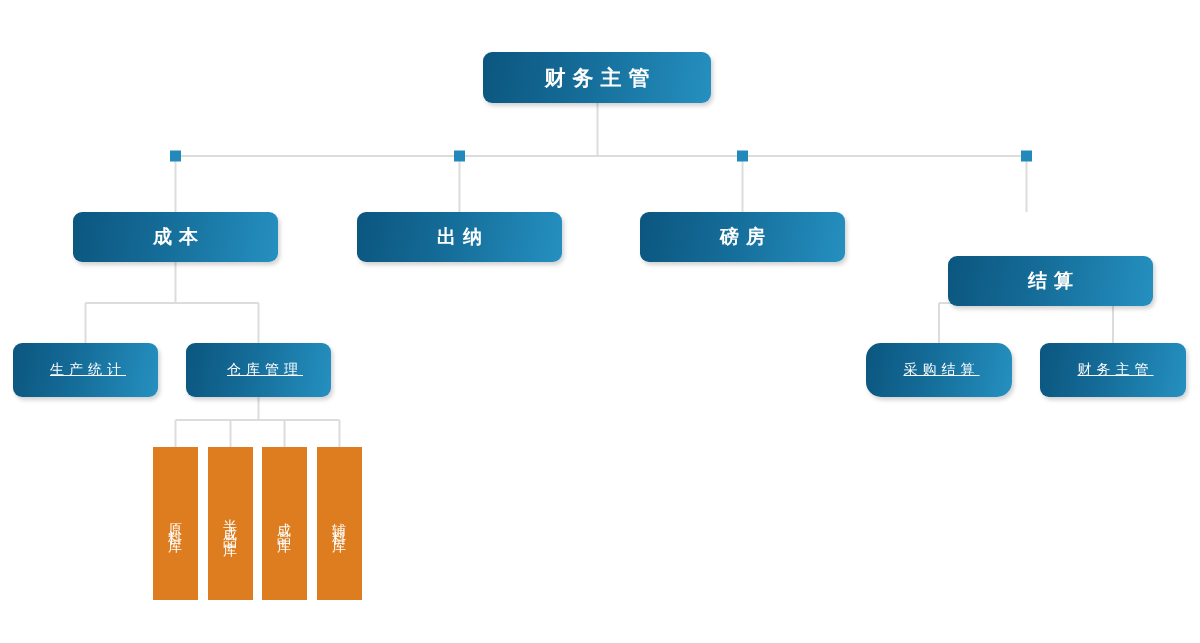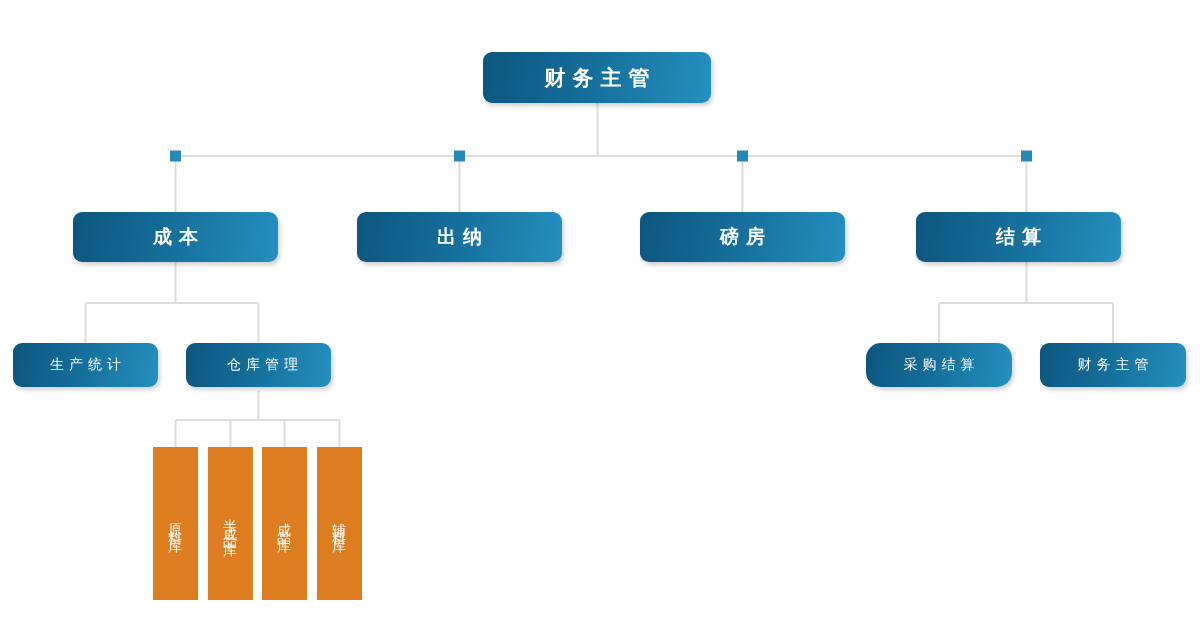--- a/index.html
+++ b/index.html
@@ -38,24 +38,24 @@
     left: 483px; top: 52px; width: 228px; height: 51px;
     font-size: 21px; font-weight: bold; letter-spacing: 7px; text-indent: 7px;
   }
   .lvl2 {
     top: 212px; width: 205px; height: 50px;
     font-size: 19px; font-weight: bold; letter-spacing: 7px; text-indent: 7px;
   }
   .lvl2.pos0 { left: 73px; }
   .lvl2.pos1 { left: 357px; }
   .lvl2.pos2 { left: 640px; }
-  .lvl2.pos3 { left: 916px; }
+  .lvl2.pos3 { left: 948px; margin-top: 44px; }
   .lvl3 {
-    top: 343px; height: 44px;
-    font-size: 14px; font-weight: normal; letter-spacing: 5px; text-indent: 5px;
+    top: 343px; height: 54px;
+    font-size: 14px; font-weight: normal; letter-spacing: 5px; text-indent: 5px; text-decoration: underline;
   }
   .lvl3.posA { left: 13px;   width: 145px; }
   .lvl3.posB { left: 186px;  width: 145px; padding-left: 8px; }
   .lvl3.posC { left: 866px;  width: 146px; border-radius: 15px; }
   .lvl3.posD { left: 1040px; width: 146px; }
   .node-orange {
     top: 447px; width: 45px; height: 153px;
     background: #dd7d20;
     color: #ffffff;
     font-size: 14px;

